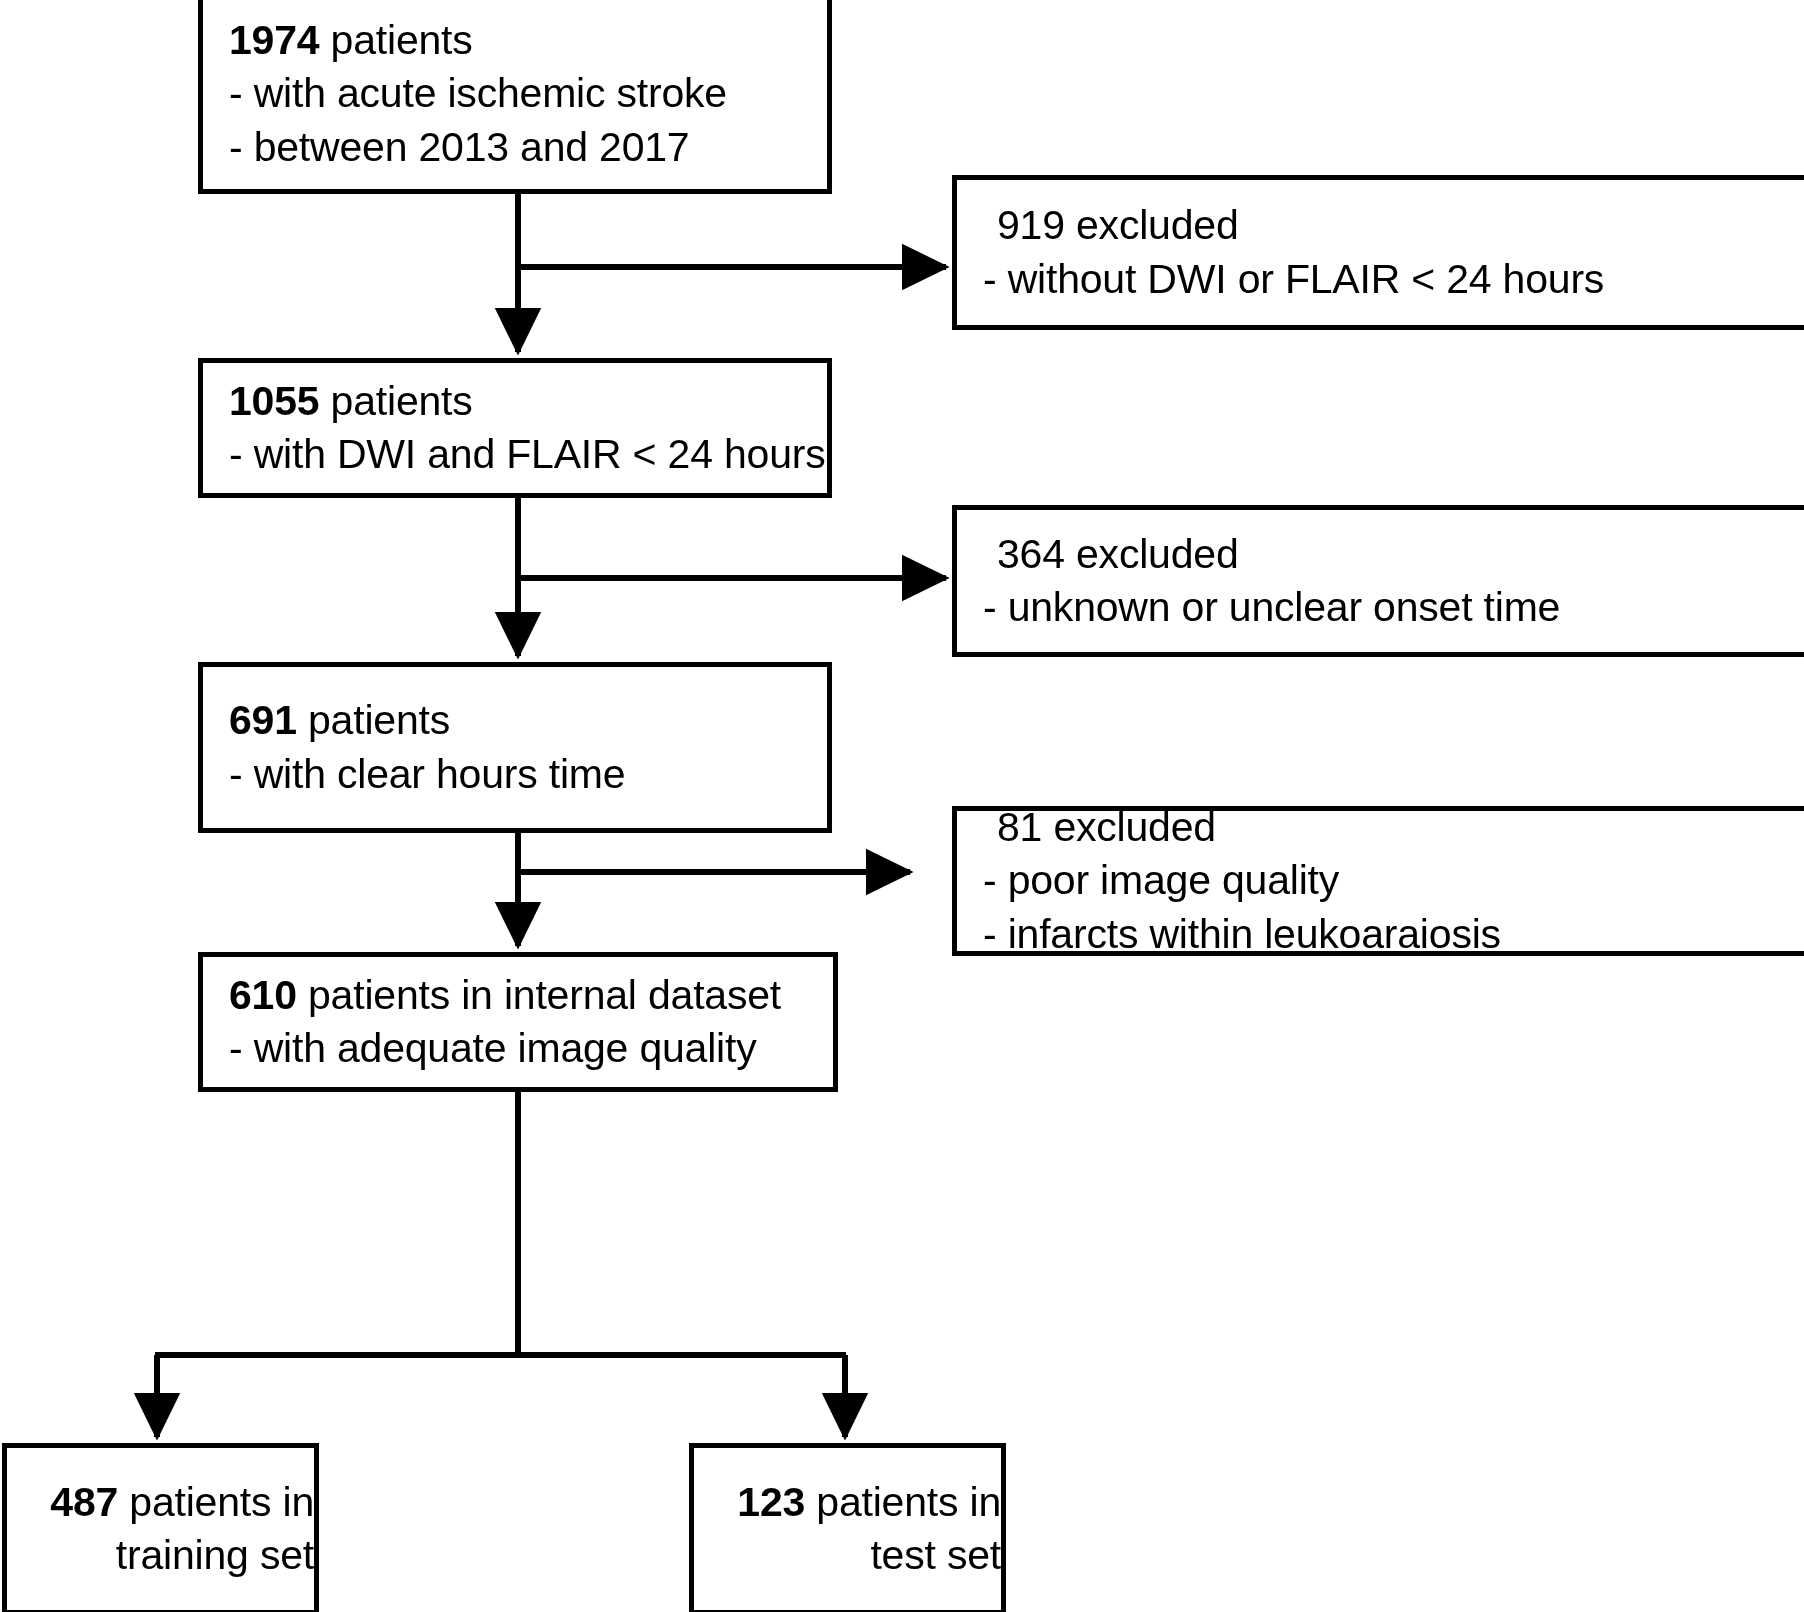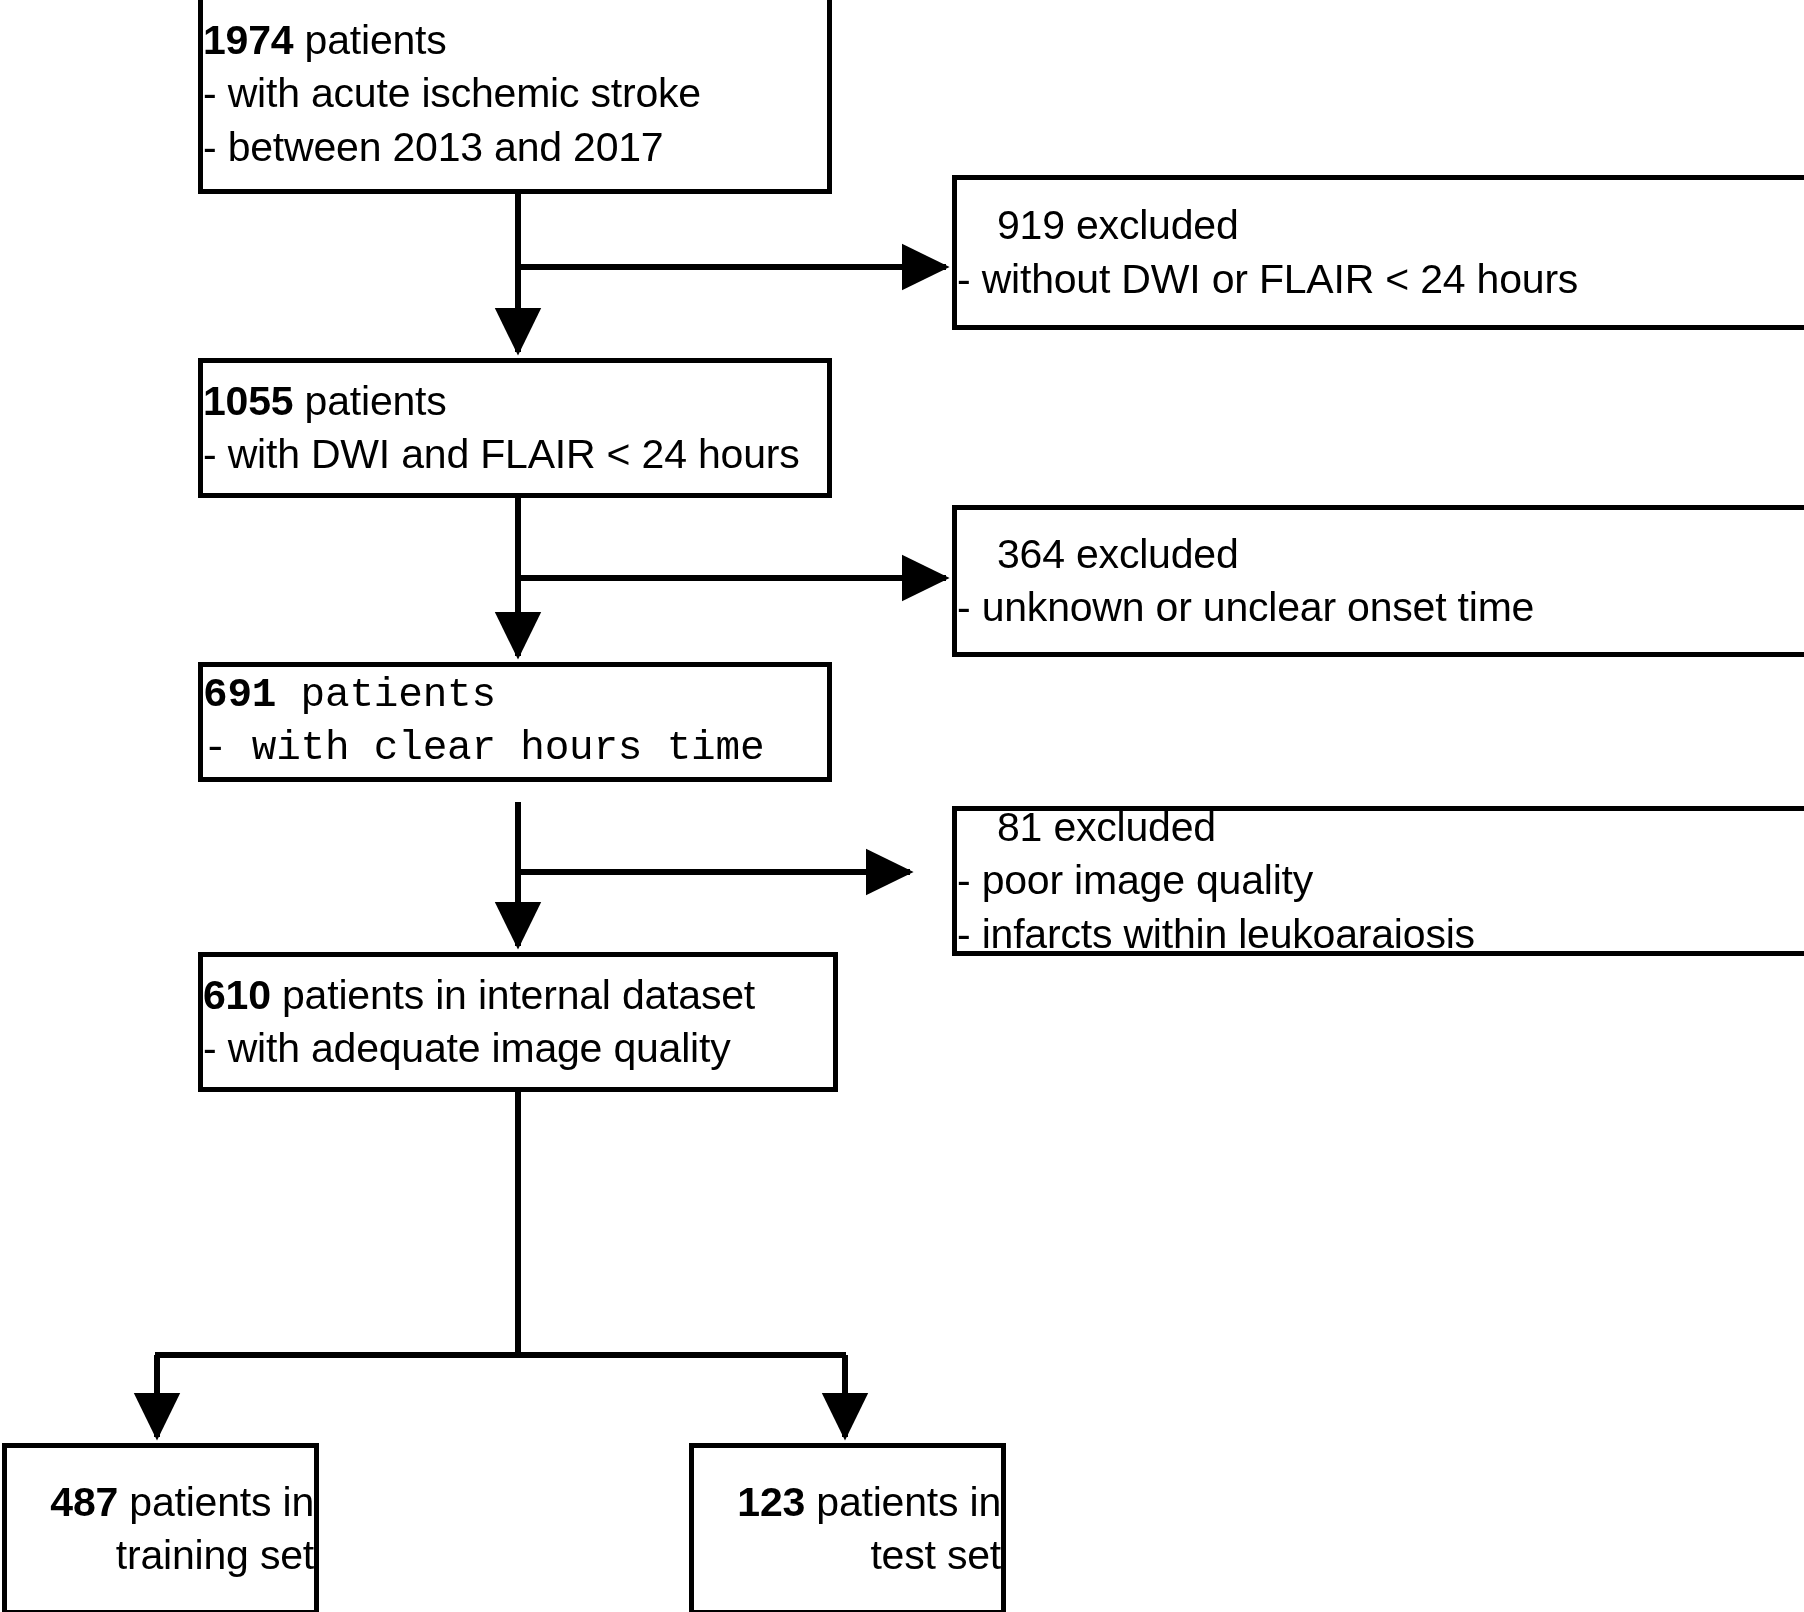--- a/index.html
+++ b/index.html
@@ -34,35 +34,36 @@
     justify-content: center;
   }
   .node .line {
     color: #000000;
     font-size: 41px;
     line-height: 1.30;
     white-space: nowrap;
     letter-spacing: -0.2px;
   }
   .node.left-align .line {
+    padding-left: 26px;
     text-align: left;
   }
   .node.center-align .line {
     text-align: right;
   }
   .node.indented .line.first {
     padding-left: 40px;
   }
   .num {
     font-weight: bold;
   }
   
   #node-1974 { left: 198px;  top: -6px;   width: 634px; height: 200px; }
   #node-1055 { left: 198px;  top: 358px;  width: 634px; height: 140px; }
-  #node-691  { left: 198px;  top: 662px;  width: 634px; height: 120px; font-family: Liberation Mono, monospace; }
+  #node-691  { left: 198px;  top: 662px;  width: 634px; height: 171px; }
   #node-610  { left: 198px;  top: 952px;  width: 640px; height: 140px; }
   
   #node-919 { left: 952px; top: 175px; width: 860px; height: 155px; }
   #node-364 { left: 952px; top: 505px; width: 860px; height: 152px; }
   #node-81  { left: 952px; top: 806px; width: 860px; height: 150px; }
   
   #node-487 { left: 2px;   top: 1443px; width: 317px; height: 172px; }
   #node-123 { left: 689px; top: 1443px; width: 317px; height: 172px; }
 </style>
 </head>

